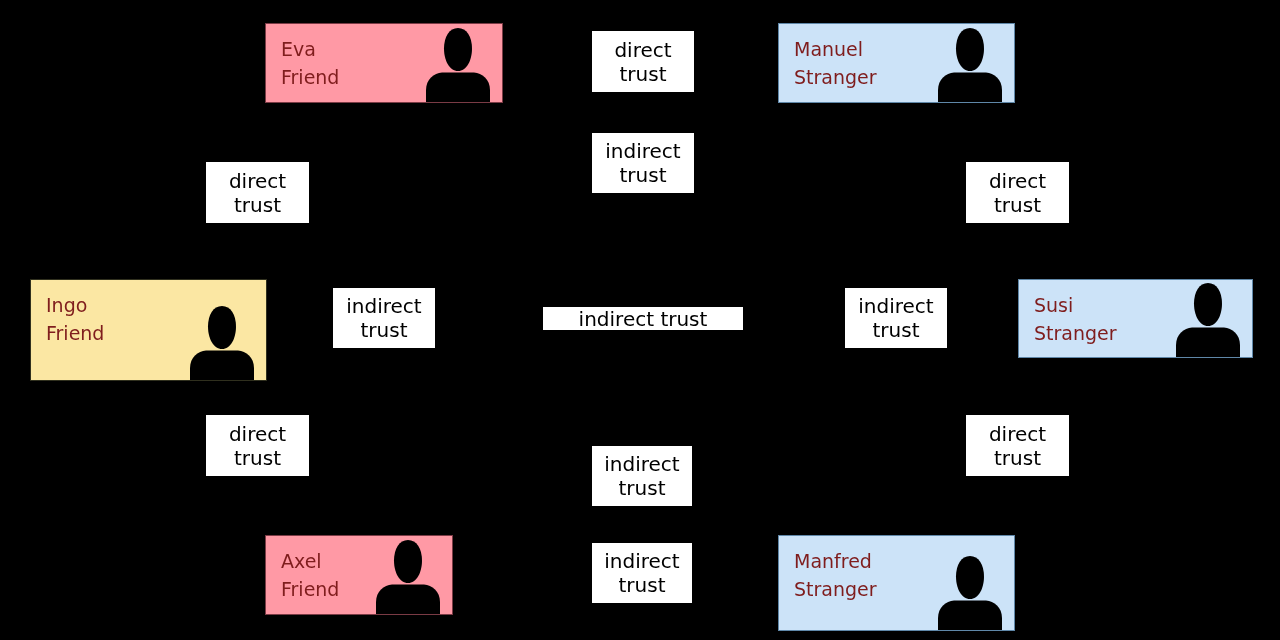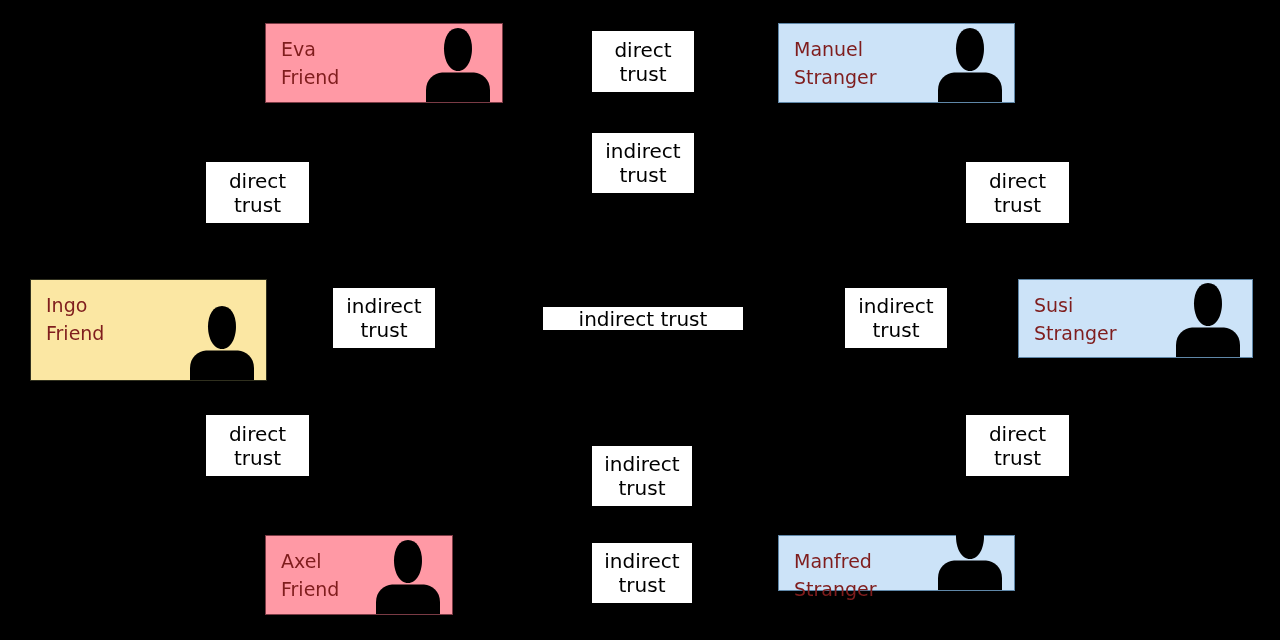--- a/index.html
+++ b/index.html
@@ -39,21 +39,21 @@
     width: 66px;
     height: 75px;
   }
   .silhouette path { fill: #000; }
 
   .n-eva     { left: 265px;  top: 23px;  width: 238px; height: 80px; background: #ff99a5; border-color: #7a3b45; }
   .n-manuel  { left: 778px;  top: 23px;  width: 237px; height: 80px; background: #cce3f8; border-color: #5f87a8; }
   .n-ingo    { left: 30px;   top: 279px; width: 237px; height: 102px; background: #fbe7a3; border-color: #30301e; }
   .n-susi    { left: 1018px; top: 279px; width: 235px; height: 79px; background: #cce3f8; border-color: #5f87a8; }
   .n-axel    { left: 265px;  top: 535px; width: 188px; height: 80px; background: #ff99a5; border-color: #7a3b45; }
-  .n-manfred { left: 778px;  top: 535px; width: 237px; height: 56px; background: #cce3f8; border-color: #5f87a8; text-decoration: underline; }
+  .n-manfred { left: 778px;  top: 535px; width: 237px; height: 96px; background: #cce3f8; border-color: #5f87a8; text-decoration: underline; }
 
   
   .trust-label {
     position: absolute;
     background: #ffffff;
     color: #000000;
     font-size: 20px;
     line-height: 24px;
     display: flex;
     align-items: center;

